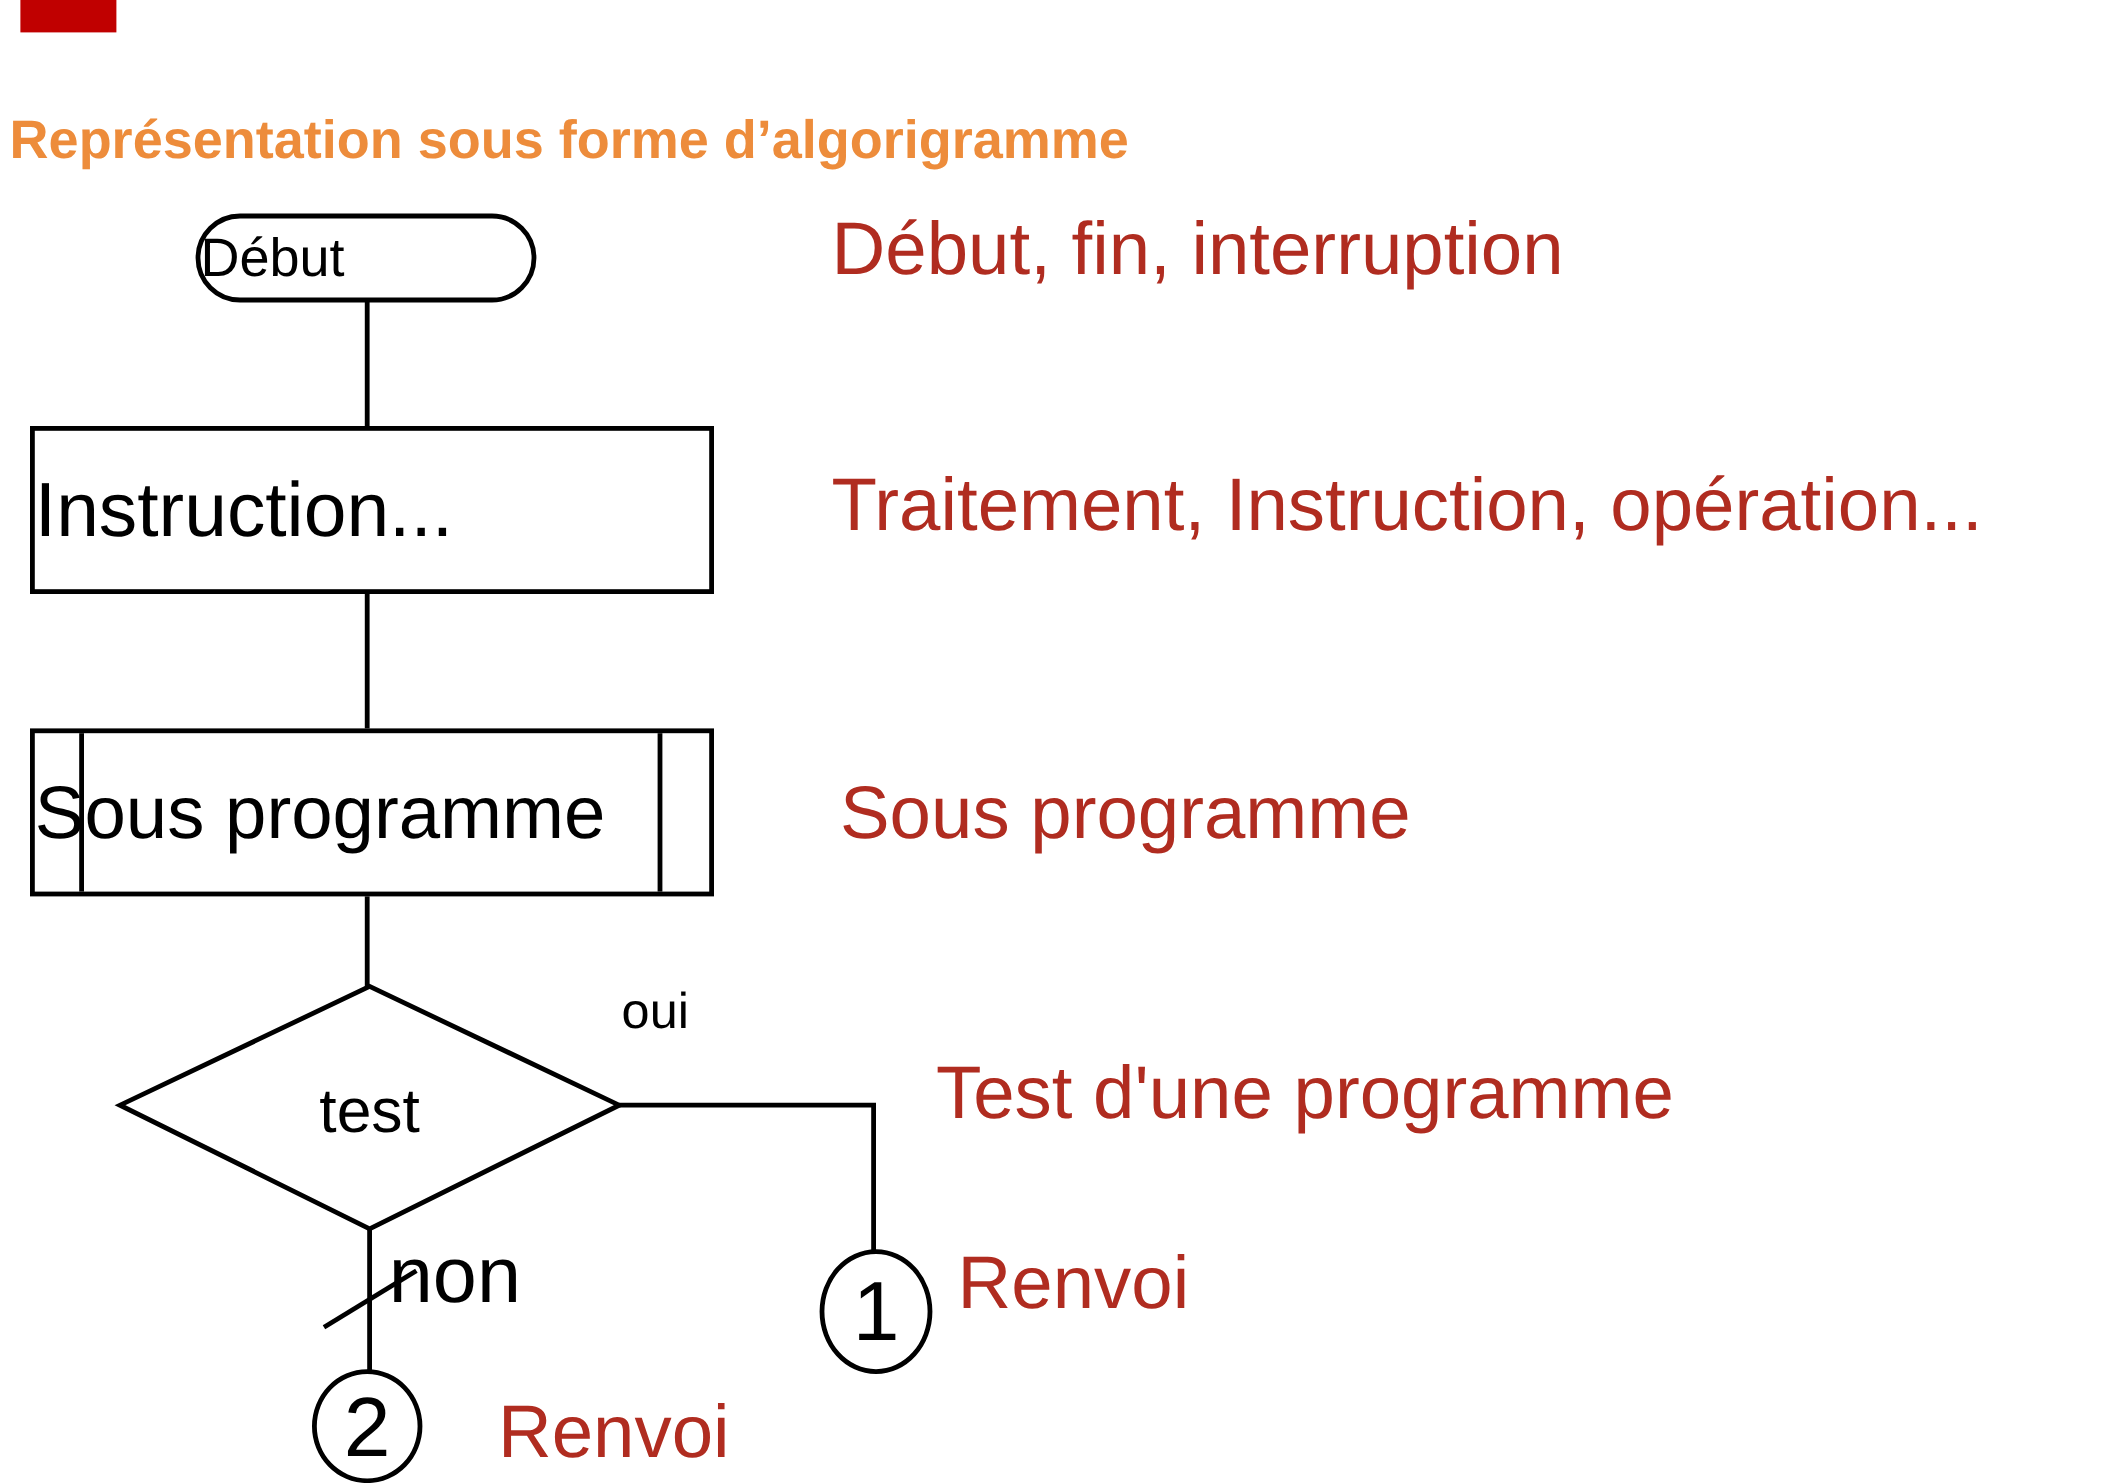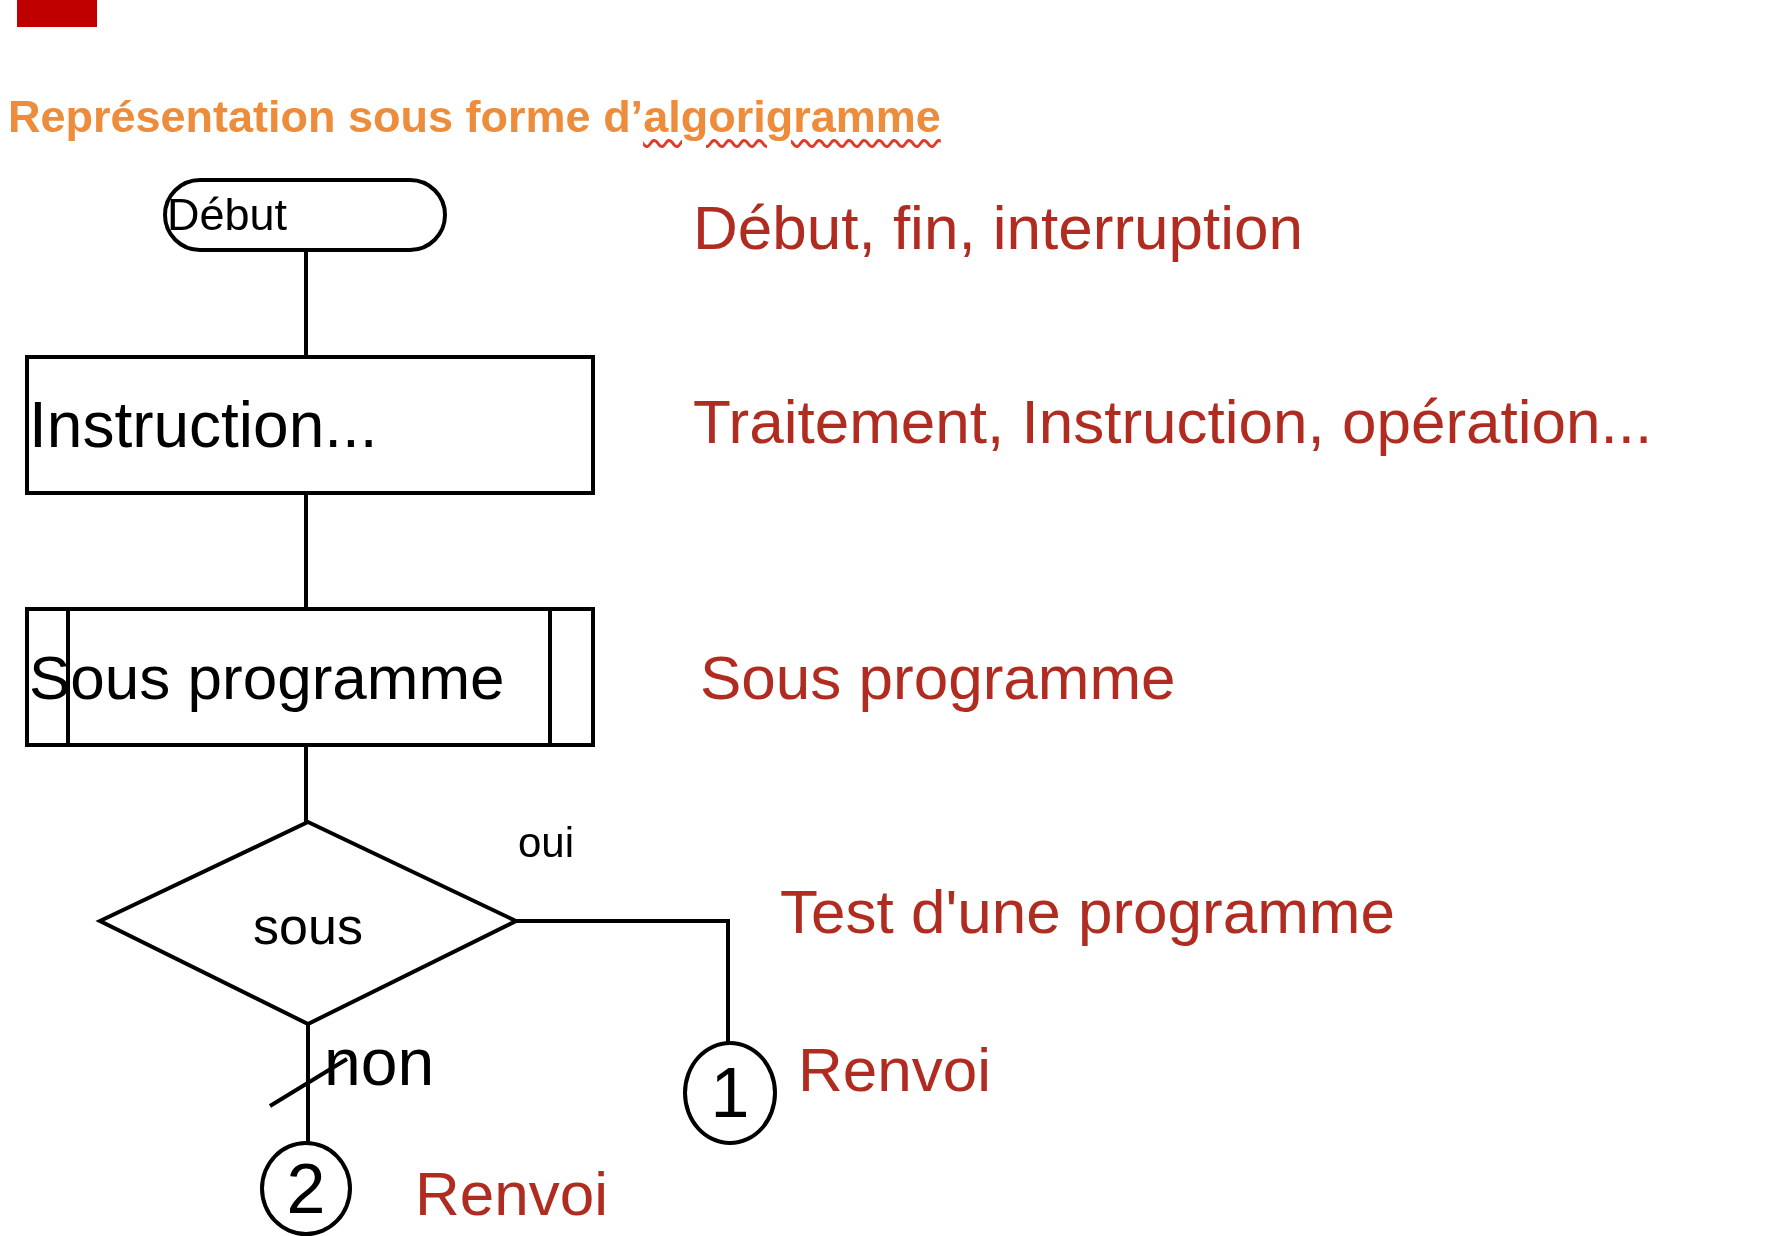--- a/index.html
+++ b/index.html
@@ -6,21 +6,20 @@
   .stage{
     position:relative;width:1766px;height:1236px;background:#fff;overflow:hidden;
     font-family:"Liberation Sans","DejaVu Sans",sans-serif;color:#000;
   }
   .corner-bar{position:absolute;left:17px;top:0;width:80px;height:27px;background:#C00000;}
   .heading{
     position:absolute;left:8px;top:92px;margin:0;white-space:nowrap;
     font-size:45px;font-weight:bold;color:#ED8C3B;line-height:1.1;letter-spacing:0;
   }
   .heading .squiggle{
-    text-decoration:underline;
     text-decoration-style:wavy;
     text-decoration-color:#E03A2A;
     text-decoration-thickness:3px;
     text-underline-offset:7px;
   }
   svg.flow-lines{position:absolute;left:0;top:0;}
   .node{position:absolute;background:#fff;border:4px solid #000;box-sizing:border-box;
         display:flex;align-items:center;justify-content:flex-start;}
   .terminal{left:163px;top:178px;width:284px;height:74px;border-radius:37px;font-size:45px;}
   .process{left:25px;top:355px;width:570px;height:140px;font-size:64px;}
@@ -31,21 +30,21 @@
   .flabel{position:absolute;line-height:1.1;white-space:nowrap;}
   .decision-label{left:208px;top:898px;width:200px;text-align:center;font-size:52px;}
   .oui-label{left:518px;top:820px;font-size:42px;}
   .non-label{left:324px;top:1026px;font-size:66px;}
   .circle{position:absolute;background:#fff;border:4px solid #000;border-radius:50%;
           box-sizing:border-box;display:flex;align-items:center;justify-content:center;
           font-size:70px;line-height:1;}
   .circle1{left:683px;top:1041px;width:94px;height:104px;}
   .circle2{left:260px;top:1141px;width:92px;height:95px;}
   .legend-item{position:absolute;color:#B02C20;font-size:62px;line-height:1.15;white-space:nowrap;}
-  .li0{left:693px;top:192px;}
+  .li0{left:693px;top:172px;}
   .li1{left:693px;top:386px;text-align:center;}
   .li2{left:700px;top:642px;}
   .li3{left:780px;top:876px;}
   .li4{left:798px;top:1034px;}
   .li5{left:415px;top:1158px;}
 </style>
 </head>
 <body>
 
 <div class="stage">
@@ -71,21 +70,21 @@
   <div class="node process">
     <span>Instruction...</span>
   </div>
 
   <div class="node subroutine">
     <div class="sub-bar left"></div>
     <span>Sous programme</span>
     <div class="sub-bar right"></div>
   </div>
 
-  <div class="flabel decision-label">sous</div>
+  <div class="flabel decision-label">test</div>
   <div class="flabel oui-label">oui</div>
   <div class="flabel non-label">non</div>
 
   <div class="circle circle1">
     <span>1</span>
   </div>
   <div class="circle circle2">
     <span>2</span>
   </div>
 

